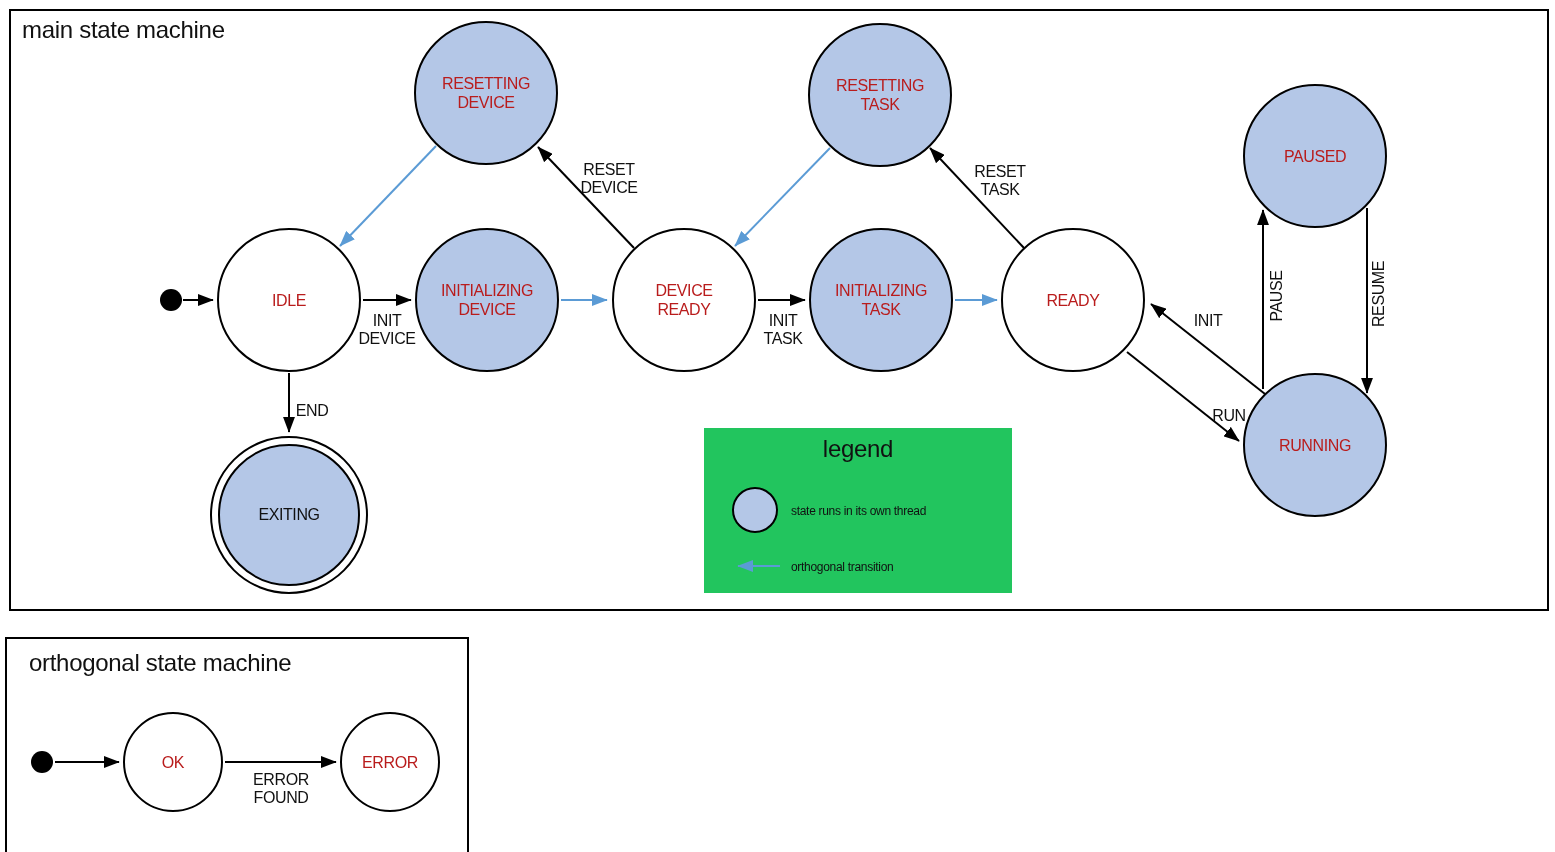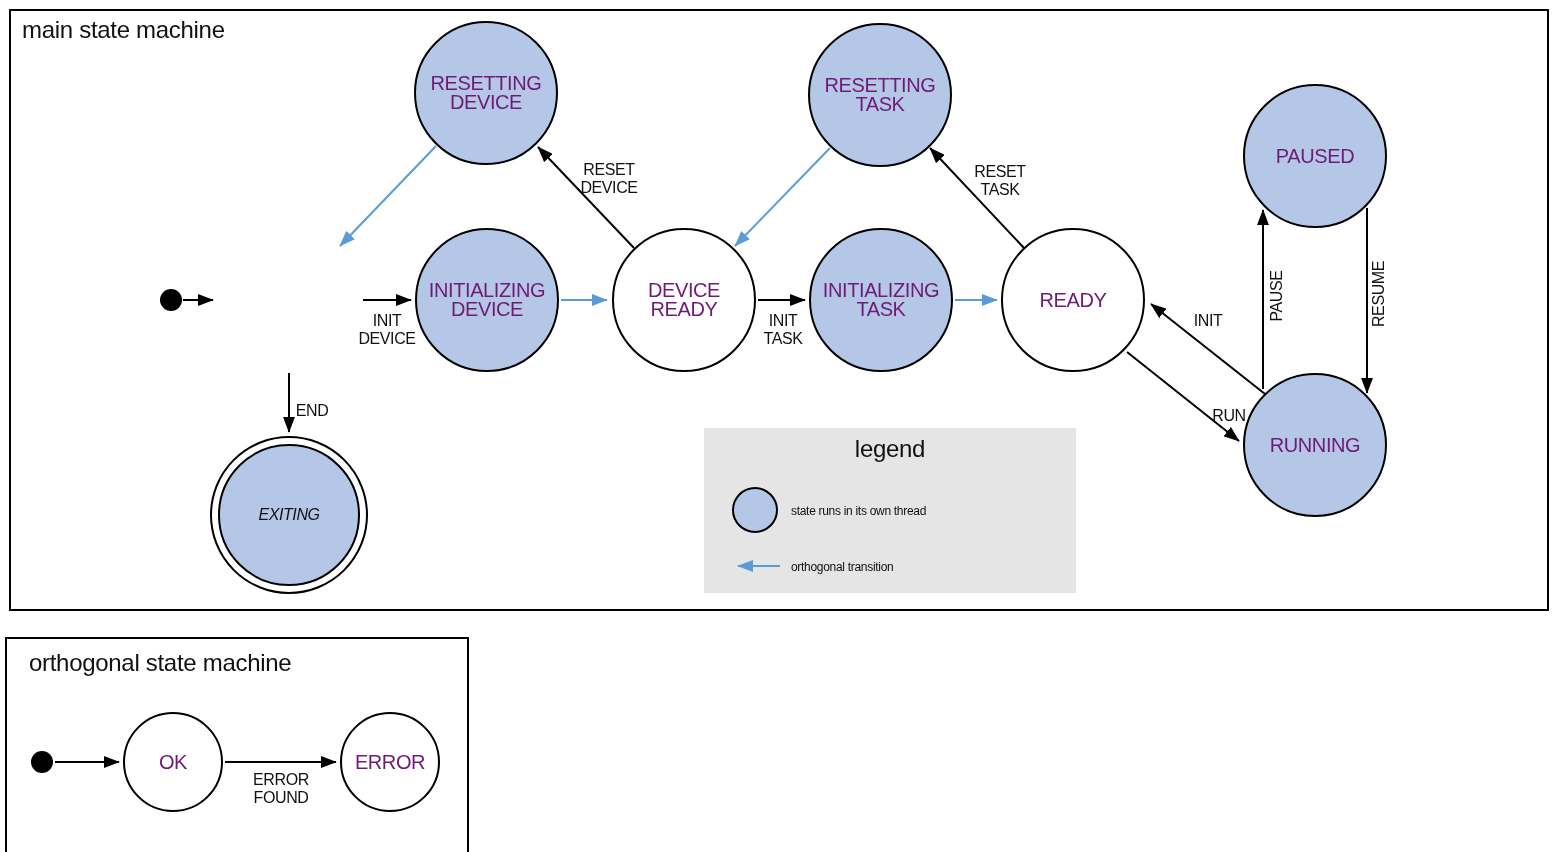--- a/index.html
+++ b/index.html
@@ -42,24 +42,24 @@
   .state {
     position: absolute;
     box-sizing: border-box;
     border: 2px solid #000000;
     border-radius: 50%;
     display: flex;
     align-items: center;
     justify-content: center;
     text-align: center;
     white-space: pre-line;
-    font-size: 20px;
+    font-size: 16px;
     line-height: 19px;
     letter-spacing: -0.4px;
-    color: #701a75;
+    color: #b91c1c;
   }
   .threaded { background: #b4c7e7; }
   .plain    { background: #ffffff; }
 
   .final-outer {
     position: absolute;
     box-sizing: border-box;
     border: 2px solid #000000;
     border-radius: 50%;
     background: #ffffff;
@@ -89,22 +89,22 @@
     letter-spacing: -0.4px;
     text-align: center;
     white-space: pre-line;
     color: #111111;
   }
   .tlabel.rot { transform: translate(-50%, -50%) rotate(-90deg); white-space: nowrap; }
 
   #legend-box {
     position: absolute;
     left: 704px; top: 428px;
-    width: 372px; height: 165px;
-    background: #e5e5e5;
+    width: 308px; height: 165px;
+    background: #22c55e;
   }
   #legend-title {
     position: absolute;
     left: 0; top: 7px; width: 100%;
     text-align: center;
     font-size: 24px;
     letter-spacing: -0.3px;
   }
   #legend-circle {
     position: absolute;
@@ -171,36 +171,37 @@
     <line x1="55" y1="762" x2="119" y2="762" stroke="#000000" stroke-width="2" marker-end="url(#mk-black)"></line>
     <line x1="225" y1="762" x2="336" y2="762" stroke="#000000" stroke-width="2" marker-end="url(#mk-black)"></line>
 
     <line x1="561" y1="300" x2="607" y2="300" stroke="#5b9bd5" stroke-width="2" marker-end="url(#mk-blue)"></line>
     <line x1="436" y1="146" x2="340" y2="246" stroke="#5b9bd5" stroke-width="2" marker-end="url(#mk-blue)"></line>
     <line x1="955" y1="300" x2="997" y2="300" stroke="#5b9bd5" stroke-width="2" marker-end="url(#mk-blue)"></line>
     <line x1="830" y1="148" x2="735" y2="246" stroke="#5b9bd5" stroke-width="2" marker-end="url(#mk-blue)"></line>
     <line x1="780" y1="566" x2="738" y2="566" stroke="#5b9bd5" stroke-width="2" marker-end="url(#mk-blue)"></line>
   </svg>
 
+  <div class="state plain" style="left:217px;  top:228px; width:144px; height:144px;">IDLE</div>
   <div class="state threaded" style="left:414px;  top:21px;  width:144px; height:144px;">RESETTING
 DEVICE</div>
   <div class="state threaded" style="left:415px;  top:228px; width:144px; height:144px;">INITIALIZING
 DEVICE</div>
   <div class="state plain" style="left:612px;  top:228px; width:144px; height:144px;">DEVICE
 READY</div>
   <div class="state threaded" style="left:808px;  top:23px;  width:144px; height:144px;">RESETTING
 TASK</div>
   <div class="state threaded" style="left:809px;  top:228px; width:144px; height:144px;">INITIALIZING
 TASK</div>
   <div class="state plain" style="left:1001px; top:228px; width:144px; height:144px;">READY</div>
   <div class="state threaded" style="left:1243px; top:373px; width:144px; height:144px;">RUNNING</div>
   <div class="state threaded" style="left:1243px; top:84px;  width:144px; height:144px;">PAUSED</div>
 
   <div class="final-outer" style="left:210px; top:436px; width:158px; height:158px;">
-    <div class="final-inner" style="width:142px; height:142px;font-style:italic;">EXITING</div>
+    <div class="final-inner" style="width:142px; height:142px;">EXITING</div>
   </div>
 
   <div class="state plain" style="left:123px; top:712px; width:100px; height:100px;text-align:center;">OK</div>
   <div class="state plain" style="left:340px; top:712px; width:100px; height:100px;">ERROR</div>
 
   <div class="tlabel" style="left:387px;  top:330px;">INIT
 DEVICE</div>
   <div class="tlabel" style="left:609px;  top:179px;">RESET
 DEVICE</div>
   <div class="tlabel" style="left:783px;  top:330px;">INIT

